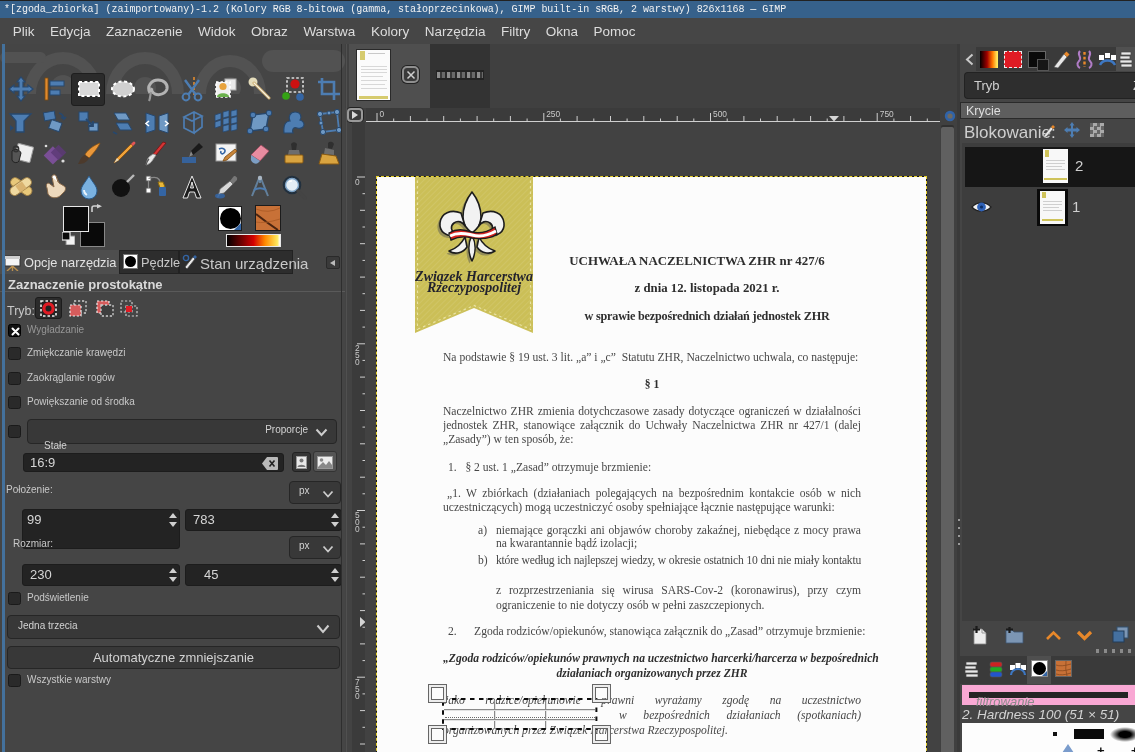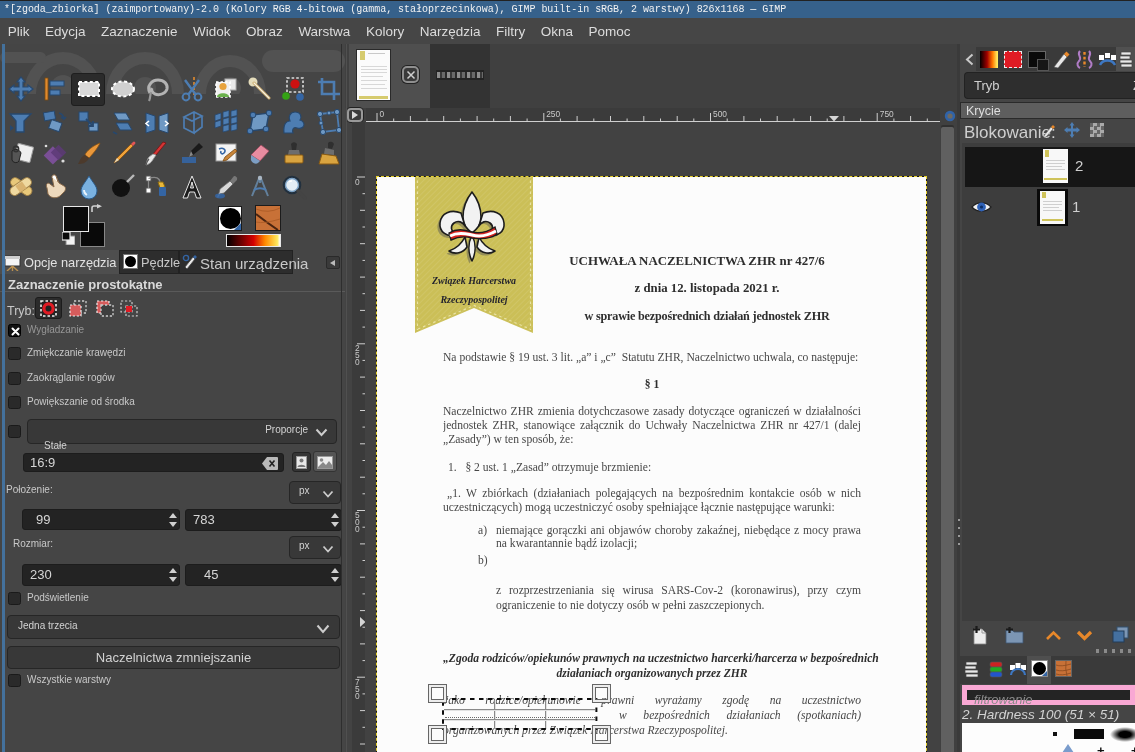--- a/index.html
+++ b/index.html
@@ -5,42 +5,42 @@
   * { margin:0; padding:0; box-sizing:border-box; }
   html,body { width:1135px; height:752px; overflow:hidden; background:#464646;
     font-family:"Liberation Sans", sans-serif; }
   .abs { position:absolute; }
   #stage { position:relative; width:1135px; height:752px; }
   
   #titlebar { left:0; top:0; width:1135px; height:18px; background:#36618b;
     color:#f2f2f2; font-family:"Liberation Mono", monospace; font-size:10px; letter-spacing:-0.03px;
     line-height:17px; padding-left:4px; white-space:nowrap; border-top:1px solid #222;}
   #menubar { left:0; top:18px; width:1135px; height:26px; background:#464646;
-    color:#dcdcdc; font-size:13.5px; line-height:27px; }
+    color:#dcdcdc; font-size:13.5px; line-height:27px; padding-left:5px; }
   #menubar span { margin:0 0; padding:0 7.75px; }
   
   #leftpanel { left:0; top:44px; width:345px; height:708px; background:#454545; }
   #centerpanel { left:345px; top:44px; width:615px; height:708px; background:#404040; }
   #rightpanel { left:960px; top:44px; width:175px; height:708px; background:#454545; }
   .bluebar { width:2.5px; background:#44719c; }
   
   .entry { background:#232323; border:1px solid #1c1c1c; border-radius:3px; color:#d6d6d6; }
   .checkbox { width:13px; height:13px; background:#2a2a2a; border:1px solid #1a1a1a; border-radius:2.5px; }
   .label { color:#c8c8c8; font-size:10px; }
   .bt { font-size:11.6px; line-height:13px; white-space:nowrap; }
   .jt { white-space:normal; text-align:justify; text-align-last:justify; overflow:hidden; height:14px; word-spacing:0; }
   .hndl { position:absolute; width:17px; height:17px; border:2px solid #ededed; outline:1px solid #666; box-shadow:inset 0 0 0 1px #666; background:rgba(255,255,255,0.08); }
   .spin { width:12px; height:18px; }
   .spin:before { content:""; position:absolute; left:3px; top:2px; border-left:4px solid transparent; border-right:4px solid transparent; border-bottom:5px solid #cfcfcf; }
   .spin:after { content:""; position:absolute; left:3px; bottom:2px; border-left:4px solid transparent; border-right:4px solid transparent; border-top:5px solid #cfcfcf; }
 </style>
 </head>
 <body>
 <div id="stage">
-  <div class="abs" id="titlebar">*[zgoda_zbiorka] (zaimportowany)-2.0 (Kolory RGB 4-bitowa (gamma, stałoprzecinkowa), GIMP built-in sRGB, 2 warstwy) 826x1168 — GIMP</div>
+  <div class="abs" id="titlebar">*[zgoda_zbiorka] (zaimportowany)-1.2 (Kolory RGB 8-bitowa (gamma, stałoprzecinkowa), GIMP built-in sRGB, 2 warstwy) 826x1168 — GIMP</div>
   <div class="abs" id="menubar"><span>Plik</span><span>Edycja</span><span>Zaznaczenie</span><span>Widok</span><span>Obraz</span><span>Warstwa</span><span>Kolory</span><span>Narzędzia</span><span>Filtry</span><span>Okna</span><span>Pomoc</span></div>
   <div class="abs" id="leftpanel">
 
     <svg class="abs" style="left:0;top:0" width="345" height="50" viewBox="0 0 345 50">
         <g fill="none" stroke="#525252" stroke-width="12">
           <path d="M30 50 A33 36 0 0 1 96 50"></path>
           <path d="M112 50 A33 36 0 0 1 178 50"></path>
           <path d="M200 50 A30 33 0 0 1 260 50"></path>
         </g>
         <g fill="#525252">
@@ -363,21 +363,21 @@
             <path d="M1 11 L6 6 L9 9 L12 5 L15 9 V12 H1 Z" fill="#888"></path>
           </svg>
         </div>
       <div class="abs label" style="left:6px;top:210px">Położenie:</div>
       <div class="abs" style="left:289px;top:207px;width:52px;height:23px;background:#383838;border:1px solid #262626;border-radius:4px">
         <div class="abs label" style="left:9px;top:3px;color:#d2d2d2">px</div>
         <svg class="abs" style="right:6px;top:8px" width="12" height="8" viewBox="0 0 12 8">
             <path d="M1.5 1.5 L6 6.5 L10.5 1.5" fill="none" stroke="#ccc" stroke-width="1.8"></path>
           </svg>
       </div>
-      <div class="abs entry" style="left:22px;top:235px;width:158px;height:21px;font-size:13px;line-height:20px;padding-left:13px">99</div>
+      <div class="abs entry" style="left:22px;top:235px;width:158px;height:40px;font-size:13px;line-height:20px;padding-left:4px">99</div>
       <div class="abs spin" style="left:166px;top:237px"></div>
       <div class="abs entry" style="left:185px;top:235px;width:157px;height:22px;font-size:13px;line-height:20px;padding-left:7px">783</div>
       <div class="abs spin" style="left:328px;top:237px"></div>
       <div class="abs label" style="left:13px;top:264px">Rozmiar:</div>
       <div class="abs" style="left:289px;top:262px;width:52px;height:23px;background:#383838;border:1px solid #262626;border-radius:4px">
         <div class="abs label" style="left:9px;top:3px;color:#d2d2d2">px</div>
         <svg class="abs" style="right:6px;top:8px" width="12" height="8" viewBox="0 0 12 8">
             <path d="M1.5 1.5 L6 6.5 L10.5 1.5" fill="none" stroke="#ccc" stroke-width="1.8"></path>
           </svg>
       </div>
@@ -386,21 +386,21 @@
       <div class="abs entry" style="left:185px;top:290px;width:157px;height:22px;font-size:13px;line-height:20px;padding-left:18px">45</div>
       <div class="abs spin" style="left:328px;top:292px"></div>
       <div class="abs checkbox" style="left:8px;top:318px"></div>
       <div class="abs label" style="left:27px;top:318px">Podświetlenie</div>
       <div class="abs" style="left:7px;top:341px;width:333px;height:24px;background:#383838;border:1px solid #262626;border-radius:4px">
         <div class="abs label" style="left:10px;top:4px;color:#d2d2d2">Jedna trzecia</div>
         <svg class="abs" style="right:9px;top:8px" width="14" height="10" viewBox="0 0 14 10">
             <path d="M1.5 1.5 L7 8 L12.5 1.5" fill="none" stroke="#ccc" stroke-width="2"></path>
           </svg>
       </div>
-      <div class="abs" style="left:7px;top:372px;width:333px;height:23px;background:#383838;border:1px solid #262626;border-radius:4px;text-align:center;font-size:13px;line-height:22px;color:#d2d2d2">Naczelnictwa zmniejszanie</div>
+      <div class="abs" style="left:7px;top:372px;width:333px;height:23px;background:#383838;border:1px solid #262626;border-radius:4px;text-align:center;font-size:13px;line-height:22px;color:#d2d2d2">Automatyczne zmniejszanie</div>
       <div class="abs checkbox" style="left:8px;top:400px"></div>
       <div class="abs label" style="left:27px;top:400px">Wszystkie warstwy</div>
     </div>
   </div>
   <div class="abs" id="centerpanel">
     <div class="abs" style="left:0;top:0;width:7px;height:708px;background:#434343"></div>
 
     <div class="abs" style="left:0;top:0;width:615px;height:64px;background:#404040">
       <div class="abs" style="left:4px;top:0;width:81px;height:64px;background:#4f4f4f"></div>
       <div class="abs" style="left:11px;top:5px;width:35px;height:52px;background:#fbfbfb;border:1px solid #2a2a2a">
@@ -561,40 +561,42 @@
             <path d="M35 1 C28 10 26 18 26 26 C26 34 30 38 35 42 C40 38 44 34 44 26 C44 18 42 10 35 1 Z" fill="#f2f2f2"></path>
             <path d="M24 22 C14 18 4 22 3 32 C2 41 10 46 18 44 C14 40 13 35 17 32 C21 29 26 31 28 35 Z" fill="#f2f2f2"></path>
             <path d="M46 22 C56 18 66 22 67 32 C68 41 60 46 52 44 C56 40 57 35 53 32 C49 29 44 31 42 35 Z" fill="#f2f2f2"></path>
             <path d="M28 46 C24 54 18 58 12 60 C18 64 26 62 30 56 Z" fill="#f2f2f2"></path>
             <path d="M42 46 C46 54 52 58 58 60 C52 64 44 62 40 56 Z" fill="#f2f2f2"></path>
             <path d="M35 44 C31 52 31 62 35 70 C39 62 39 52 35 44 Z" fill="#f2f2f2"></path>
           </g>
           <path d="M12 42 C22 36 30 40 35 41 C43 43 52 40 58 36 L60 43 C52 49 42 48 35 47 C28 45 20 46 14 49 Z" fill="#d8221f" stroke="#1c1c1c" stroke-width="1.4"></path>
           <path d="M13 45 C22 40 30 43 35 44 C43 46 52 44 59 40" fill="none" stroke="#fff" stroke-width="3"></path>
         </svg>
-        <div class="abs" style="left:38px;top:94px;width:118px;text-align:center;font-style:italic;font-weight:bold;font-size:10px;line-height:19px;color:#23232d">Związek Harcerstwa<br>Rzeczypospolitej</div>
+        <div class="abs" style="left:38px;top:94px;width:118px;text-align:center;font-style:italic;font-weight:bold;font-size:14px;line-height:11px;color:#23232d">Związek Harcerstwa<br>Rzeczypospolitej</div>
 
         <div class="abs" style="left:156px;top:77px;width:328px;text-align:center;font-weight:bold;font-size:12.9px;color:#2e2e2e">UCHWAŁA NACZELNICTWA ZHR nr 427/6</div>
         <div class="abs" style="left:166px;top:104px;width:328px;text-align:center;font-weight:bold;font-size:12.8px;color:#2e2e2e">z dnia 12. listopada 2021 r.</div>
         <div class="abs" style="left:166px;top:132px;width:328px;text-align:center;font-weight:bold;font-size:12.2px;letter-spacing:-0.2px;color:#2e2e2e">w sprawie bezpośrednich działań jednostek ZHR</div>
 
         <div class="abs bt" style="left:66px;top:174px;width:400px">Na podstawie § 19 ust. 3 lit. „a” i „c”&nbsp; Statutu ZHR, Naczelnictwo uchwala, co następuje:</div>
         <div class="abs bt" style="left:66px;top:201px;width:418px;text-align:center;font-weight:bold;color:#2e2e2e">§ 1</div>
         <div class="abs bt jt" style="left:66px;top:227.6px;width:418px">Naczelnictwo ZHR zmienia dotychczasowe zasady dotyczące ograniczeń w działalności</div>
         <div class="abs bt jt" style="left:66px;top:242.3px;width:418px">jednostek ZHR, stanowiące załącznik do Uchwały Naczelnictwa ZHR nr 427/1 (dalej</div>
         <div class="abs bt" style="left:66px;top:256.2px;width:418px">„Zasady”) w ten sposób, że:</div>
         <div class="abs bt" style="left:71px;top:283.9px;width:418px">1.&nbsp;&nbsp;&nbsp;§ 2 ust. 1 „Zasad” otrzymuje brzmienie:</div>
         <div class="abs bt jt" style="left:70px;top:309.7px;width:414px">„1. W zbiórkach (działaniach polegających na bezpośrednim kontakcie osób w nich</div>
         <div class="abs bt" style="left:66px;top:323.6px;width:418px">uczestniczących) mogą uczestniczyć osoby spełniające łącznie następujące warunki:</div>
         <div class="abs bt" style="left:101px;top:346.6px;width:18px">a)</div>
         <div class="abs bt jt" style="left:119px;top:346.6px;width:365px">niemające gorączki ani objawów choroby zakaźnej, niebędące z mocy prawa</div>
         <div class="abs bt" style="left:119px;top:360.4px;width:365px">na kwarantannie bądź izolacji;</div>
         <div class="abs bt" style="left:101px;top:377px;width:18px">b)</div>
+        <div class="abs bt jt" style="left:119px;top:377px;width:365px;letter-spacing:-0.22px">które według ich najlepszej wiedzy, w okresie ostatnich 10 dni nie miały kontaktu</div>
         <div class="abs bt jt" style="left:119px;top:407px;width:365px">z rozprzestrzeniania się wirusa SARS-Cov-2 (koronawirus), przy czym</div>
         <div class="abs bt" style="left:119px;top:422px;width:365px">ograniczenie to nie dotyczy osób w pełni zaszczepionych.</div>
+        <div class="abs bt" style="left:71px;top:448px;width:418px">2.&nbsp;&nbsp;&nbsp;&nbsp;&nbsp;&nbsp;Zgoda rodziców/opiekunów, stanowiąca załącznik do „Zasad” otrzymuje brzmienie:</div>
         <div class="abs bt" style="left:66px;top:474.5px;width:418px;text-align:center;font-weight:bold;font-style:italic;color:#2e2e2e">„Zgoda rodziców/opiekunów prawnych na uczestnictwo harcerki/harcerza w bezpośrednich</div>
         <div class="abs bt" style="left:66px;top:489.5px;width:418px;text-align:center;font-weight:bold;font-style:italic;color:#2e2e2e">działaniach organizowanych przez ZHR</div>
         <div class="abs bt jt" style="left:66px;top:516.5px;width:418px;font-style:italic">Jako rodzice/opiekunowie prawni wyrażamy zgodę na uczestnictwo</div>
         <div class="abs bt jt" style="left:242px;top:531.5px;width:242px;font-style:italic">w bezpośrednich działaniach (spotkaniach)</div>
         <div class="abs bt" style="left:66px;top:546.5px;width:418px;font-style:italic">organizowanych przez Związek Harcerstwa Rzeczypospolitej.</div>
 
         <div class="abs" style="left:68px;top:540px;width:150px;border-top:1.5px dotted #6a6a6a"></div>
 
         <div class="abs" id="selrect" style="left:66px;top:522.3px;width:153.4px;height:30px">
           <svg class="abs" style="left:-1px;top:-1px" width="156" height="33" viewBox="0 0 156 33">
@@ -747,21 +749,21 @@
         <path d="M2 14 A7 6 0 0 1 16 14" fill="none" stroke="#3d77c2" stroke-width="2.2"></path>
       </svg>
     <div class="abs" style="left:71px;top:616px;width:17px;height:17px;background:#fff;border:1px solid #888">
         <div style="position:absolute;left:1px;top:1px;width:13px;height:13px;border-radius:50%;background:#000"></div>
         <div style="position:absolute;right:0;bottom:0;width:5px;height:5px;background:#3465a4;clip-path:polygon(100% 0,100% 100%,0 100%)"></div>
       </div>
     <div class="abs" style="left:95px;top:616px;width:17px;height:17px;border:1px solid #666;background:#c87137"><svg width="15" height="15" viewBox="0 0 15 15">
           <path d="M0 4 Q5 6 15 3 M0 9 Q6 11 15 8 M0 13 Q6 15 15 12 M10 0 Q9 8 11 15" stroke="#8a4a20" stroke-width="0.8" fill="none"></path>
         </svg></div>
 
-    <div class="abs" style="left:2px;top:641px;width:173px;height:20px;background:#242424;border:5px solid #f9a8d4">
+    <div class="abs" style="left:2px;top:641px;width:173px;height:20px;background:#242424;border:7px solid #f9a8d4">
       <div class="abs" style="left:7px;top:2px;font-size:13px;font-style:italic;color:#8b8b8b">filtrowanie</div>
     </div>
     <div class="abs" style="left:2px;top:663px;width:173px;height:16px;font-size:13.5px;font-style:italic;color:#d2d2d2">2. Hardness 100 (51 × 51)</div>
 
     <div class="abs" style="left:2px;top:679px;width:173px;height:29px;background:#fdfdfd">
       <div class="abs" style="left:91px;top:9px;width:4px;height:4px;background:#111"></div>
       <div class="abs" style="left:112px;top:6px;width:30px;height:10px;background:#0a0a0a"></div>
       <div class="abs" style="left:148px;top:4px;width:30px;height:15px;background:radial-gradient(ellipse closest-side,#000 40%,rgba(0,0,0,0) 100%)"></div>
       <div class="abs" style="left:100px;top:21px;width:0;height:0;border-left:6px solid transparent;border-right:6px solid transparent;border-bottom:9px solid #7a9ccc"></div>
       <div class="abs" style="left:135px;top:20px;font-size:13px;font-weight:bold;color:#111">+</div>

